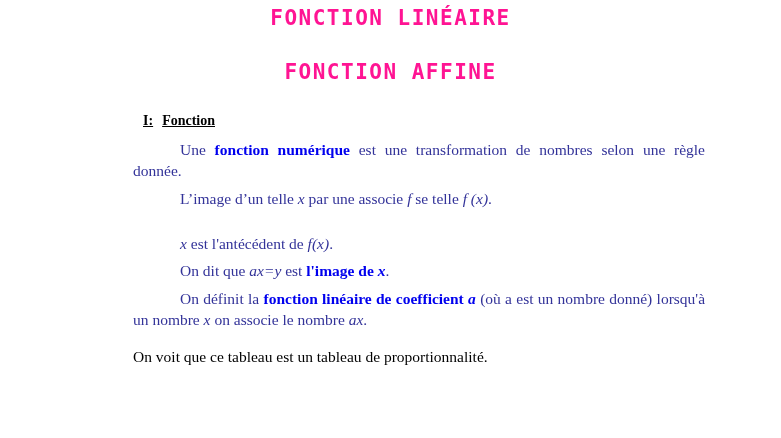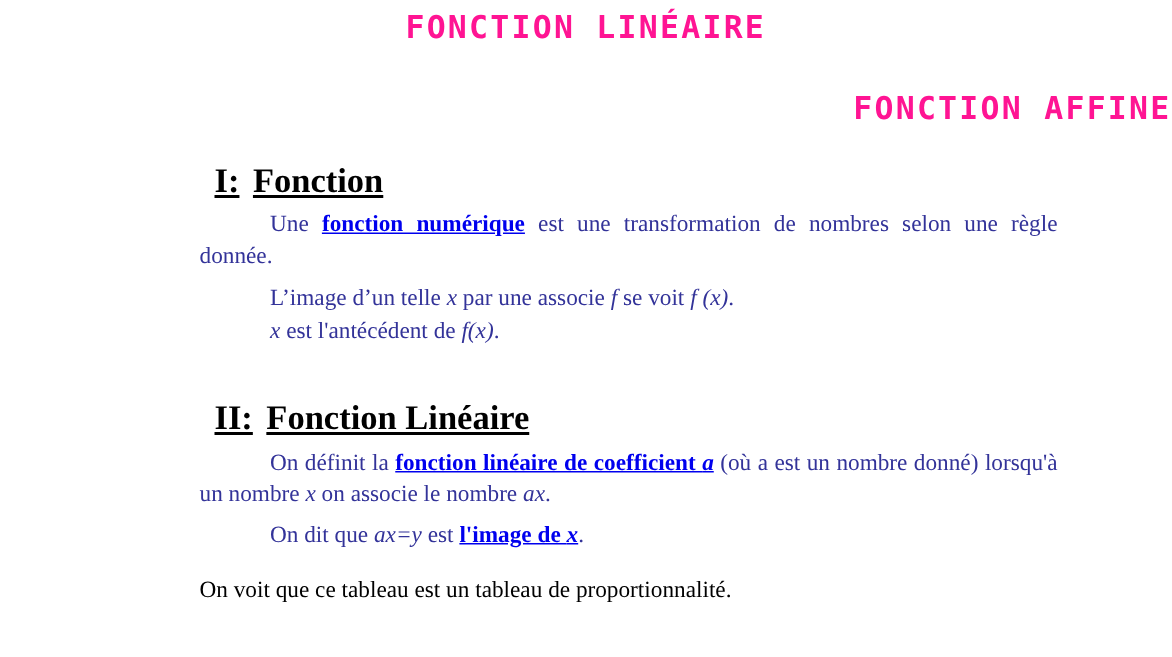--- a/index.html
+++ b/index.html
@@ -14,80 +14,78 @@
     text-align:center;
     font-family:"DejaVu Sans Mono", monospace;
     font-weight:bold;
     color:#FF1493;
     font-size:21px;
     letter-spacing:1.5px;
     line-height:25px;
     white-space:nowrap;
   }
   #title-main { padding-top:6px; }
-  #title-sub  { margin-top:29px;text-align:right; }
+  #title-sub  { margin-top:29px; }
 
   .content {
     margin-left:133px;
     width:572px;
     color:#333399;
     font-size:15.5px;
     line-height:21px;
   }
   .heading {
     color:#000000;
-    font-size:23px;
+    font-size:14px;
     line-height:24px;
     font-weight:bold;
     margin:0;
     margin-left:10px;
   }
   #heading-1 { margin-top:24px; }
   #heading-2 { margin-top:36px; }
   .hnum, .htxt { text-decoration:underline; }
   .hgap { display:inline-block; width:9px; }
 
   p { margin:0; }
   .indent  { text-indent:47px; }
   .justify { text-align:justify; }
   .it { font-style:italic; }
   .lnk {
     color:#0000EE;
     font-weight:bold;
-    text-decoration:underline;
     cursor:pointer;
   }
   .black { color:#000000; }
 
   #p-s1-1 { margin-top:6px; }
   #p-s1-2 { margin-top:7px; }
-  #p-s1-3 { margin-top:1px; }
+  #p-s1-3 { margin-top:24px; }
   #p-s2-1 { margin-top:7px; }
   #p-s2-2 { margin-top:6px; }
   #p-s2-3 { margin-top:5px; text-indent:64px; }
   #p-s2-4 { margin-top:16px; }
 </style>
 </head>
 <body>
 
 <div class="title" id="title-main">FONCTION LINÉAIRE</div>
 <div class="title" id="title-sub">FONCTION AFFINE</div>
 
 <div class="content">
 
   <h2 class="heading" id="heading-1"><span class="hnum">I:</span><span class="hgap"></span><span class="htxt">Fonction</span></h2>
 
   <p class="indent justify" id="p-s1-1"><span>Une </span><span class="lnk">fonction numérique</span><span> est une transformation de nombres selon une règle donnée.</span></p>
 
-  <p class="indent" id="p-s1-2"><span>L’image d’un telle </span><span class="it">x</span><span> par une associe </span><span class="it">f</span><span> se voit </span><span class="it">f (x)</span><span>.</span></p>
+  <p class="indent" id="p-s1-2"><span>L’image d’un telle </span><span class="it">x</span><span> par une associe </span><span class="it">f</span><span> se telle </span><span class="it">f (x)</span><span>.</span></p>
 
   <p class="indent" id="p-s1-3"><span class="it">x</span><span> est l'antécédent de </span><span class="it">f(x)</span><span>.</span></p>
 
-  <h2 class="heading" id="heading-2"><span class="hnum">II:</span><span class="hgap"></span><span class="htxt">Fonction Linéaire</span></h2>
+
+  <p class="indent" id="p-s2-2"><span>On dit que </span><span class="it">ax=y</span><span> est </span><span class="lnk"><span>l'image de </span><span class="it">x</span></span><span>.</span></p>
 
   <p class="indent justify" id="p-s2-1"><span>On définit la </span><span class="lnk"><span>fonction linéaire de coefficient </span><span class="it">a</span></span><span> (où a est un nombre donné) lorsqu'à un nombre </span><span class="it">x</span><span> on associe le nombre </span><span class="it">ax</span><span>.</span></p>
-
-  <p class="indent" id="p-s2-2"><span>On dit que </span><span class="it">ax=y</span><span> est </span><span class="lnk"><span>l'image de </span><span class="it">x</span></span><span>.</span></p>
 
 
   <p class="black" id="p-s2-4"><span>On voit que ce tableau est un tableau de proportionnalité.</span></p>
 
 </div>
 
 </body></html>

